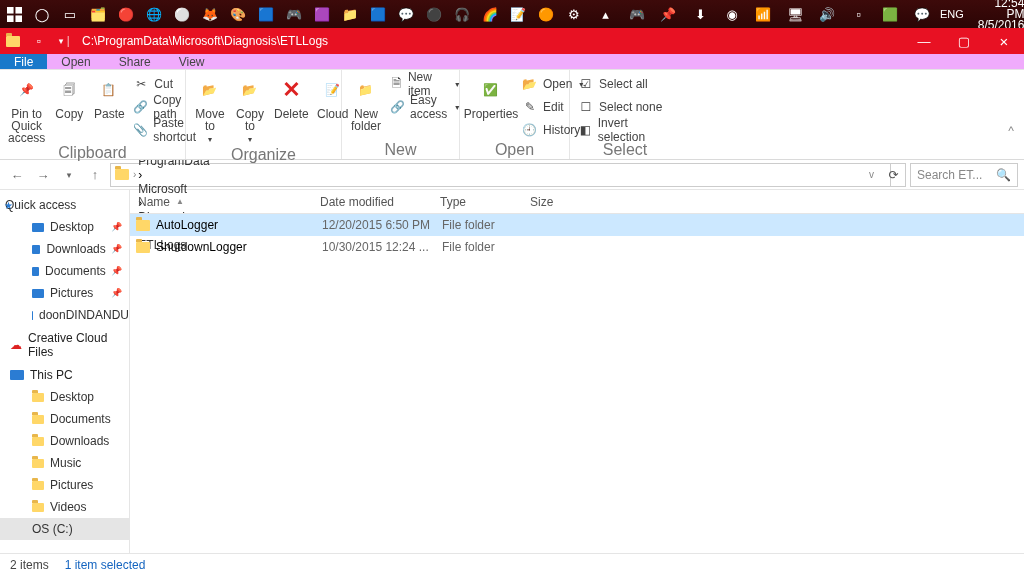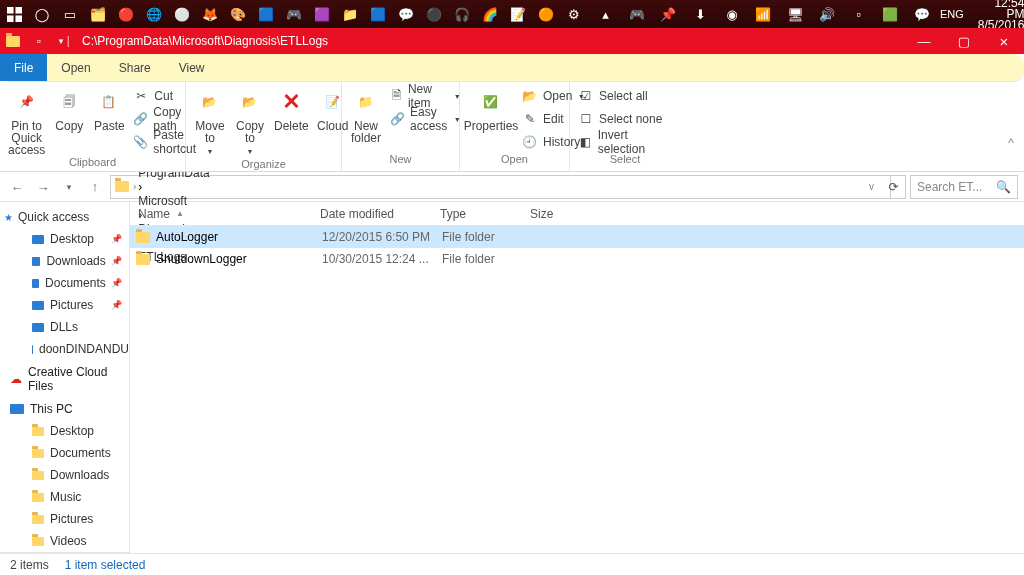--- a/index.html
+++ b/index.html
@@ -14,50 +14,50 @@
   .tb-clock { text-align: right; font-size: 10px; line-height: 11px; padding: 0 6px; }
 
   
   .titlebar { height: 26px; background: #e81123; display: flex; align-items: center; color: #fff; }
   .titlebar .ticon { width: 26px; height: 26px; display: flex; align-items: center; justify-content: center; }
   .titlebar .path { padding-left: 4px; }
   .winbtns { margin-left: auto; display: flex; }
   .winbtn { width: 40px; height: 26px; display: flex; align-items: center; justify-content: center; font-size: 13px; }
 
   
-  .tabs { height: 28px; background: #fef9c3; display: flex; align-items: stretch; border-bottom: 1px solid #e5e5e5; border-radius: 11px; }
+  .tabs { height: 16px; background: #f0abfc; display: flex; align-items: stretch; border-bottom: 1px solid #e5e5e5; }
   .tab { padding: 0 14px; display: flex; align-items: center; color: #444; }
   .tab.file { background: #1979ca; color: #fff; }
 
   
   .ribbon { height: 90px; background: #fff; border-bottom: 1px solid #dadada; display: flex; }
   .rgroup { border-right: 1px solid #e6e6e6; padding: 4px 8px; display: flex; flex-direction: column; }
   .rgroup .row { display: flex; align-items: flex-start; gap: 8px; flex: 1; }
-  .rgroup .glabel { text-align: center; color: #777; font-size: 11px; height: 14px; }
+  .rgroup .glabel { text-align: center; color: #777; font-size: 16px; height: 14px; }
   .bigbtn { display: flex; flex-direction: column; align-items: center; width: 40px; gap: 2px; text-align: center; line-height: 12px; color: #444; }
   .bigbtn .ico { width: 32px; height: 32px; display: flex; align-items: center; justify-content: center; }
   .bigbtn.wide { width: 46px; }
   .smallcol { display: flex; flex-direction: column; gap: 3px; }
   .smallbtn { display: flex; align-items: center; gap: 5px; color: #444; font-size: 11.5px; height: 20px; }
   .smallbtn .ico { width: 16px; height: 16px; display: flex; align-items: center; justify-content: center; }
   .collapse { position:absolute; right:4px; top:54px; width:18px; text-align:center; color:#888;}
   .ribbon-wrap{ position:relative; }
 
   
   .navbar { height: 30px; display: flex; align-items: center; padding: 0 6px; gap: 4px; border-bottom: 1px solid #e5e5e5; }
   .navbtn { width: 22px; height: 22px; display: flex; align-items: center; justify-content: center; color: #666; font-size: 13px; }
   .address { flex: 1; height: 24px; border: 1px solid #ccc; display: flex; align-items: center; padding: 0 4px; gap: 2px; font-size: 12px; }
   .crumb { display: flex; align-items: center; color: #333; }
   .refresh { width: 24px; height: 24px; border: 1px solid #ccc; border-left: none; display: flex; align-items: center; justify-content: center; color: #555; }
   .search { width: 108px; height: 24px; border: 1px solid #ccc; display: flex; align-items: center; padding: 0 6px; color: #888; justify-content: space-between; }
 
   
   .body { flex: 1; display: flex; min-height: 0; }
   .sidebar { width: 130px; border-right: 1px solid #e5e5e5; overflow: hidden; padding-top: 4px; }
-  .sb-item { display: flex; align-items: center; height: 22px; padding-left: 18px; gap: 6px; color: #333; position:relative;}
+  .sb-item { display: flex; align-items: center; height: 22px; padding-left: 5px; gap: 6px; color: #333; position:relative;}
   .sb-item.star::before { content:"★"; position:absolute; left:4px; color:#2b7cd3; font-size:10px;}
   .sb-item.sel { background: #e5e5e5; }
   .sb-sub { padding-left: 32px; }
   .sb-item .pin { margin-left:auto; margin-right:6px; color:#999; font-size:9px;}
   .sb-group { padding-left: 10px; display:flex; align-items:center; gap:6px; height:22px; font-weight:500; color:#222; }
   .sb-spacer { height: 8px; }
 
   .content { flex: 1; display: flex; flex-direction: column; }
   .cols { display: flex; height: 24px; align-items: center; border-bottom: 1px solid #e5e5e5; color: #555; }
   .col-name { width: 190px; padding-left: 8px; display:flex; align-items:center; gap:6px;}
@@ -319,24 +319,20 @@
           <span>Documents</span>
           <span class="pin">📌</span>
         </div>
         <div class="sb-item sb-sub">
           <span class="monitor-ico" style="width:12px;height:9px"></span>
           <span>Pictures</span>
           <span class="pin">📌</span>
         </div>
         <div class="sb-item sb-sub">
           <span class="monitor-ico" style="width:12px;height:9px"></span>
-          <span>DLLs</span>
-        </div>
-        <div class="sb-item sb-sub">
-          <span class="monitor-ico" style="width:12px;height:9px"></span>
           <span>doonDINDANDU</span>
         </div>
       </div>
     <div class="sb-spacer"></div>
     <div class="sb-group">
         <span style="color:#d22">☁</span>
         <span>Creative Cloud Files</span>
       </div>
     <div class="sb-spacer"></div>
     <div class="sb-group">

